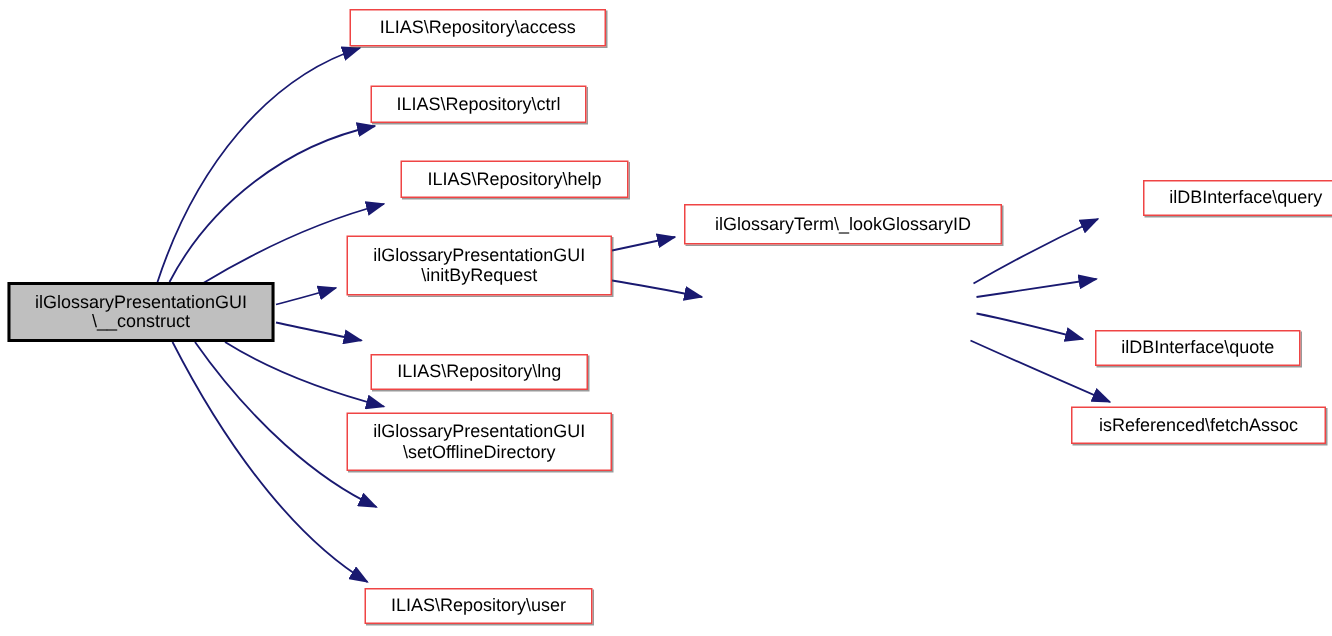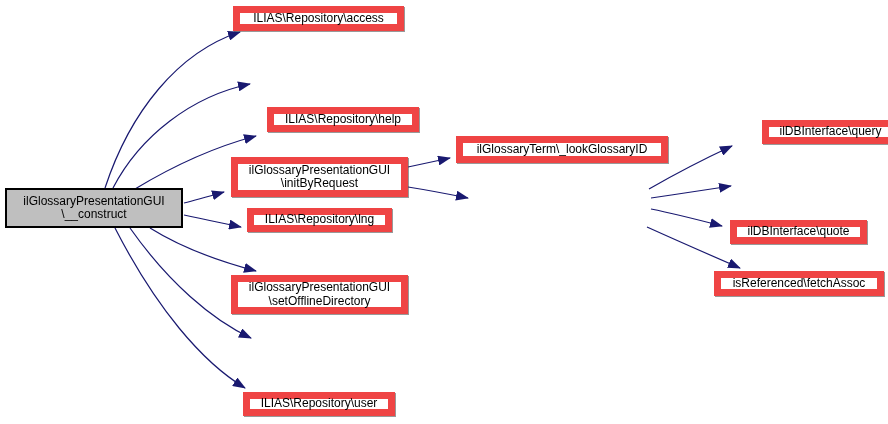--- a/index.html
+++ b/index.html
@@ -8,21 +8,21 @@
     width:888px;height:424px;
     background:#ffffff;
     font-family:"Liberation Sans","DejaVu Sans",sans-serif;
     overflow:hidden;
   }
   #edges{position:absolute;left:0;top:0;width:888px;height:424px;z-index:0;}
   .node{
     position:absolute;
     box-sizing:border-box;
     background:#ffffff;
-    border:7px solid #ef4444;
+    border:1px solid #ef4444;
     box-shadow:1px 1px 0 rgba(70,70,70,.55);
     display:flex;
     flex-direction:column;
     align-items:center;
     justify-content:center;
     font-size:12px;
     line-height:13.5px;
     color:#000000;
     white-space:nowrap;
     text-align:center;
@@ -66,31 +66,34 @@
 
   <div class="node highlight" style="left:5px;top:188px;width:178px;height:40px;">
     <span>ilGlossaryPresentationGUI</span>
     <span>\__construct</span>
   </div>
 
   <div class="node" style="left:233px;top:6px;width:171px;height:25px;">
     <span>ILIAS\Repository\access</span>
   </div>
 
+  <div class="node" style="left:247px;top:57px;width:144px;height:25px;">
+    <span>ILIAS\Repository\ctrl</span>
+  </div>
 
   <div class="node" style="left:243px;top:107px;width:152px;height:25px;margin-left:24px;">
     <span>ILIAS\Repository\help</span>
   </div>
 
   <div class="node" style="left:231px;top:157px;width:177px;height:40px;">
     <span>ilGlossaryPresentationGUI</span>
     <span>\initByRequest</span>
   </div>
 
-  <div class="node" style="left:247px;top:208px;width:145px;height:24px;">
+  <div class="node" style="left:247px;top:236px;width:145px;height:24px;">
     <span>ILIAS\Repository\lng</span>
   </div>
 
   <div class="node" style="left:231px;top:275px;width:177px;height:39px;">
     <span>ilGlossaryPresentationGUI</span>
     <span>\setOfflineDirectory</span>
   </div>
 
 
   <div class="node" style="left:243px;top:392px;width:152px;height:24px;">

